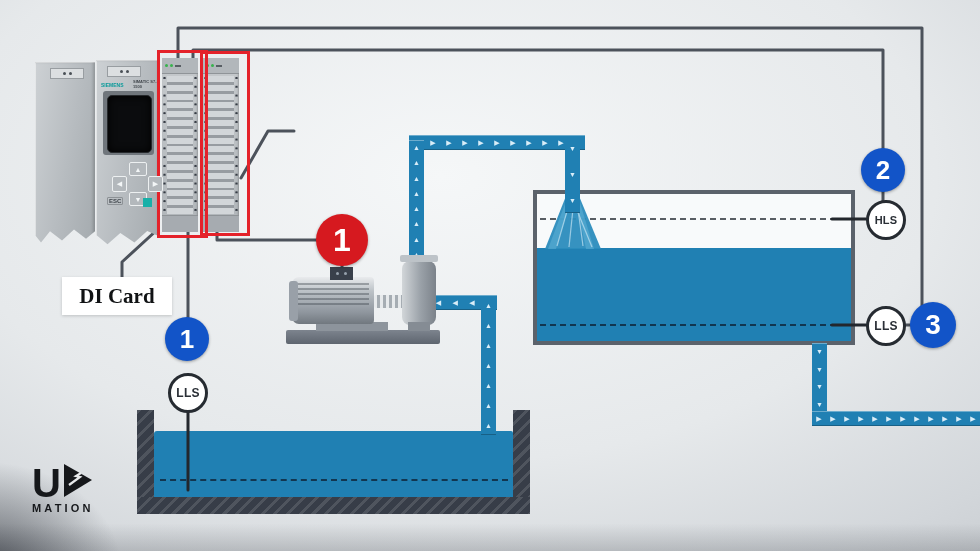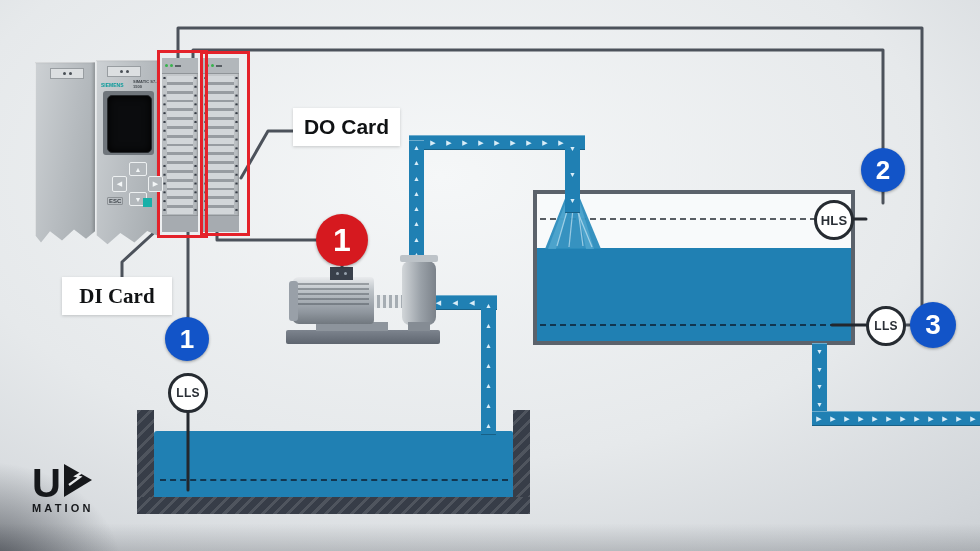--- a/index.html
+++ b/index.html
@@ -220,29 +220,28 @@
         <b></b>
       </div>
     <div class="rows"></div>
     <div class="dots" style="left:1px;"></div>
     <div class="dots" style="right:1px;"></div>
     <div class="ftr"></div>
   </div>
   <div class="redrect" style="left:157px;top:50px;width:45px;height:182px;z-index:7;"></div>
   <div class="redrect" style="left:200px;top:51px;width:44px;height:179px;z-index:7;"></div>
 
-  <div class="callout" style="left:293px;top:108px;width:107px;height:38px;z-index:8;">DO Card</div>
   <div class="callout" style="left:62px;top:277px;width:110px;height:38px;z-index:8;font-family:Liberation Serif, serif;">DI Card</div>
 
   <div class="circ num-red" style="left:316px;top:214px;width:52px;height:52px;z-index:8;">1</div>
   <div class="circ num-blue" style="left:165px;top:317px;width:44px;height:44px;z-index:8;">1</div>
   <div class="circ num-blue" style="left:861px;top:148px;width:44px;height:44px;z-index:8;">2</div>
   <div class="circ num-blue" style="left:910px;top:302px;width:46px;height:46px;z-index:8;font-size:28px;">3</div>
   <div class="circ sw" style="left:168px;top:373px;width:34px;height:34px;z-index:8;">LLS</div>
-  <div class="circ sw" style="left:814px;top:200px;width:34px;height:34px;z-index:8;font-size:13px;">HLS</div>
+  <div class="circ sw" style="left:866px;top:200px;width:34px;height:34px;z-index:8;font-size:11px;">HLS</div>
   <div class="circ sw" style="left:866px;top:306px;width:34px;height:34px;z-index:8;">LLS</div>
 
   <svg class="abs" style="left:22px;top:452px;z-index:8;" width="110" height="70" viewBox="0 0 110 70">
     <text x="10" y="45" font-family="Liberation Sans,sans-serif" font-size="40" font-weight="bold" fill="#16181b">U</text>
     <polygon points="42,12 42,45 70,28" fill="#16181b"></polygon>
     <polyline points="47,33 58,25 54,24 59,21" fill="none" stroke="#e8eaec" stroke-width="2.2"></polyline>
     <text x="10" y="60" font-family="Liberation Sans,sans-serif" font-size="11" font-weight="bold" letter-spacing="3.2" fill="#16181b">MATION</text>
   </svg>
 
   <div class="vign"></div>

